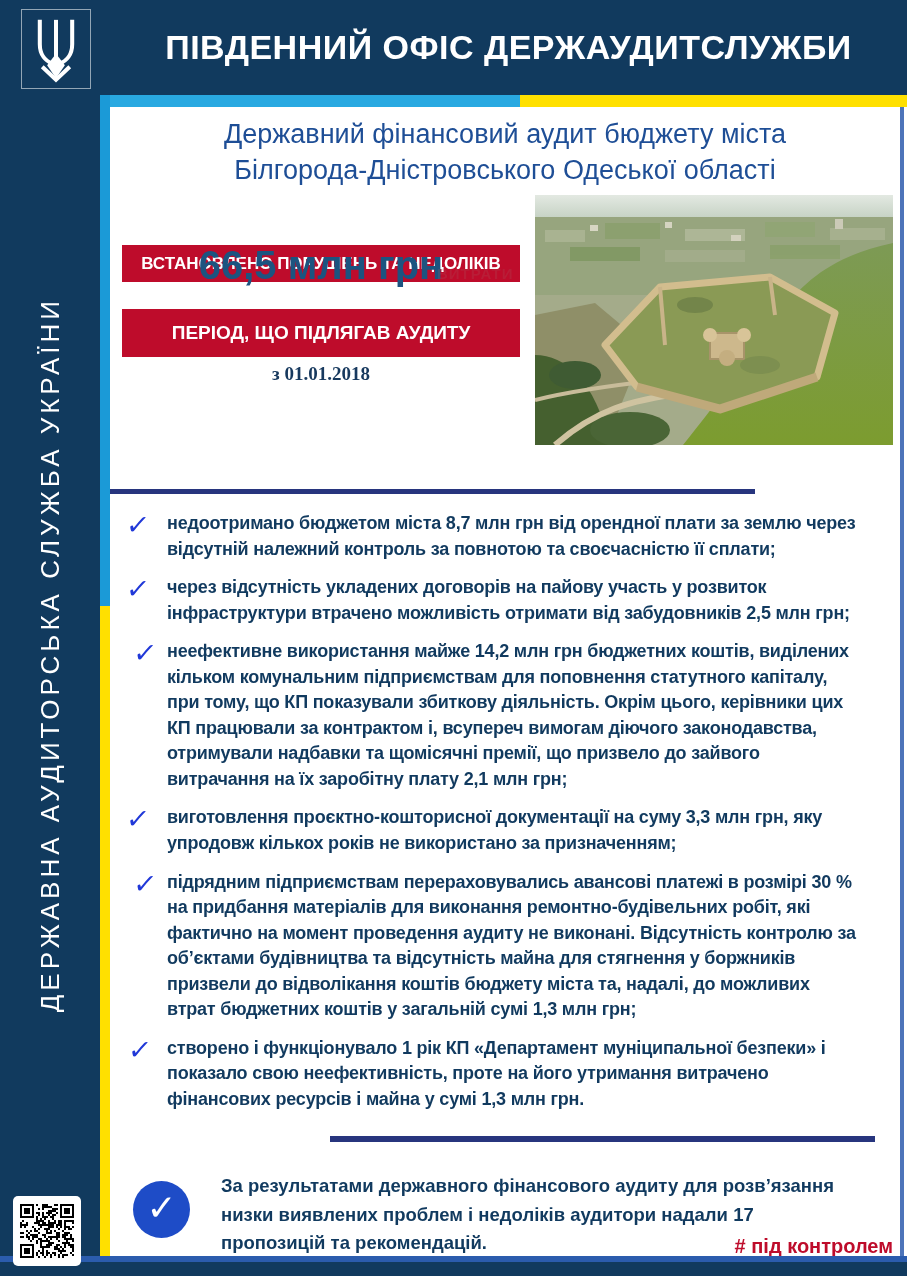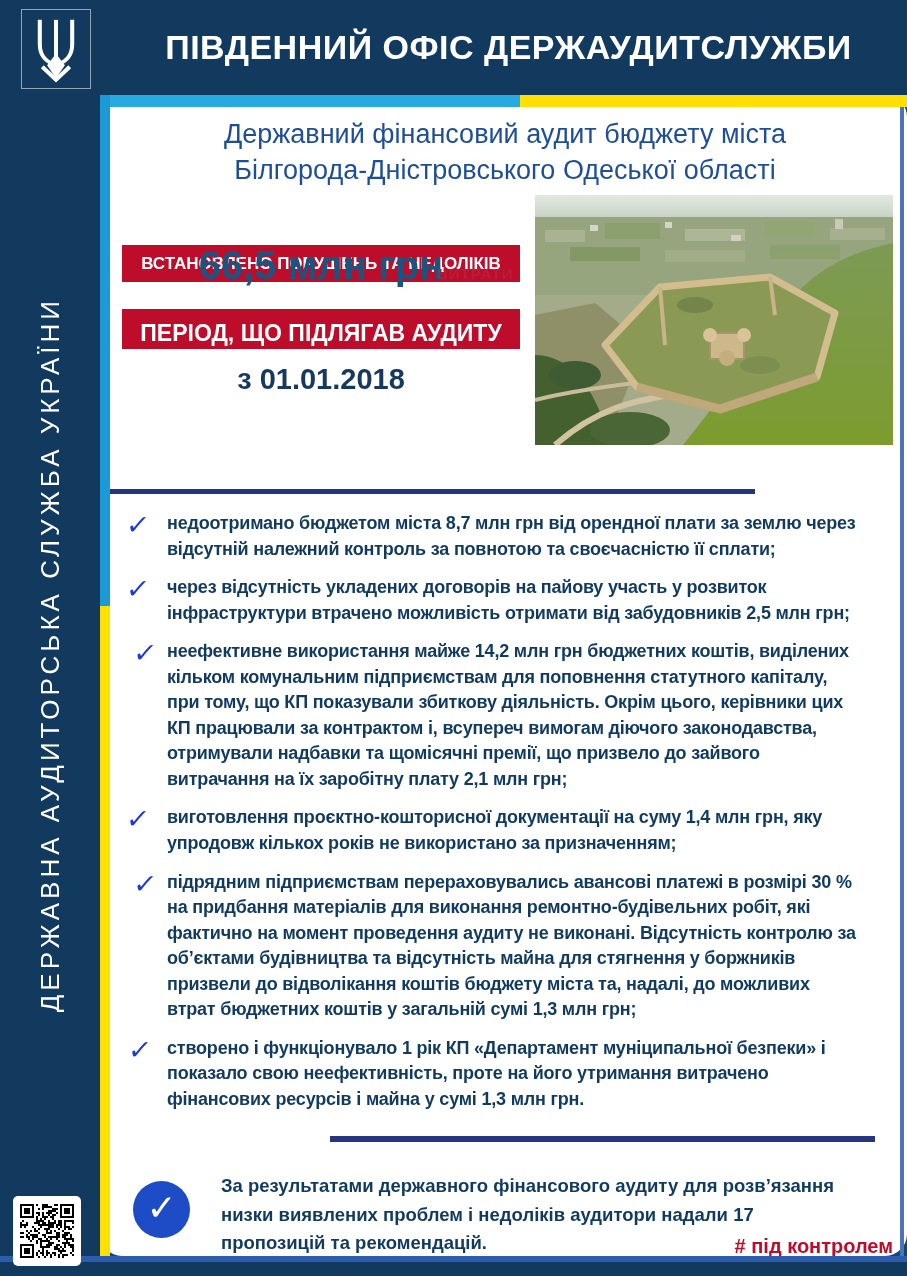--- a/index.html
+++ b/index.html
@@ -17,40 +17,40 @@
   
   .sidebar{position:absolute;left:0;top:95px;width:100px;height:1181px;background:#113A5E;}
   .side-text-wrap{position:absolute;left:0;top:0;width:100px;height:1120px;
             display:flex;align-items:center;justify-content:center;}
   .side-text-wrap span{writing-mode:vertical-rl;transform:rotate(180deg);
             color:#fff;font-size:26px;font-weight:500;letter-spacing:4px;white-space:nowrap;}
   .qr{position:absolute;left:13px;top:1101px;width:68px;height:70px;background:#fff;
       border-radius:5px;display:flex;align-items:center;justify-content:center;z-index:5;}
 
   
-  .card{position:absolute;left:100px;top:95px;width:807px;height:1161px;background:#fff;border-radius:22px;}
+  .card{position:absolute;left:100px;top:95px;width:807px;height:1161px;background:#fff;}
   .card-top-stripe{position:absolute;left:0;top:0;width:807px;height:12px;
       background:linear-gradient(90deg,#29A9E1 0 52%,#FFE000 52% 100%);}
   .card-left-stripe{position:absolute;left:0;top:0;width:10px;height:1161px;
       background:linear-gradient(180deg,#1B9AD7 0 44%,#FFE000 44% 100%);}
   .card-right-line{position:absolute;left:800px;top:12px;width:4px;height:1149px;background:#4D74BA;}
 
   .doc-title{position:absolute;left:10px;top:22px;width:790px;text-align:center;
       color:#1E4E96;font-size:27px;font-weight:500;line-height:1.33;}
 
   .badge{position:absolute;left:22px;width:398px;background:#BE0C2B;color:#fff;
       font-weight:bold;text-align:center;}
   .badge1{top:112px;height:37px;line-height:37px;font-size:17px;margin-top:38px;}
-  .badge2{top:214px;height:40px;line-height:48px;font-size:23px;}
+  .badge2{top:214px;height:48px;line-height:48px;font-size:19px;}
   .amount{position:absolute;left:22px;top:148px;width:398px;text-align:center;
       color:#1C5480;font-size:40px;font-weight:bold;}
   .watermark{position:absolute;left:337px;top:170px;color:rgba(170,90,100,.22);
       font-size:15px;font-weight:bold;letter-spacing:1px;text-align:right;}
   .date{position:absolute;left:22px;width:398px;text-align:center;color:#17395E;
-      font-family:Liberation Sans, sans-serif;font-size:29px;font-weight:bold;}
+      font-family:Liberation Serif, serif;font-size:19px;font-weight:bold;}
   .date1{top:268px;}
   .date2{top:303px;}
 
   .photo{position:absolute;left:435px;top:100px;width:358px;height:250px;overflow:hidden;}
 
   .section-heading{position:absolute;left:10px;top:358px;margin:0;width:780px;
       color:#74200E;font-size:20px;font-weight:bold;letter-spacing:.2px;}
   .heading-underline{position:absolute;left:10px;top:394px;width:645px;height:5px;background:#27357E;}
 
   .bullets{position:absolute;left:25px;top:416px;width:765px;}
@@ -437,21 +437,21 @@
       <div class="bullet">
         <span class="check">✓</span>
         <p>через відсутність укладених договорів на пайову участь у розвиток інфраструктури втрачено можливість отримати від забудовників 2,5 млн грн;</p>
       </div>
       <div class="bullet">
         <span class="check">✓</span>
         <p>неефективне використання майже 14,2 млн грн бюджетних коштів, виділених кільком комунальним підприємствам для поповнення статутного капіталу, при тому, що КП показували збиткову діяльність. Окрім цього, керівники цих КП працювали за контрактом і, всупереч вимогам діючого законодавства, отримували надбавки та щомісячні премії, що призвело до зайвого витрачання на їх заробітну плату 2,1 млн грн;</p>
       </div>
       <div class="bullet">
         <span class="check">✓</span>
-        <p>виготовлення проєктно-кошторисної документації на суму 1,4 млн грн, яку упродовж кількох років не використано за призначенням;</p>
+        <p>виготовлення проєктно-кошторисної документації на суму 3,3 млн грн, яку упродовж кількох років не використано за призначенням;</p>
       </div>
       <div class="bullet">
         <span class="check">✓</span>
         <p>підрядним підприємствам перераховувались авансові платежі в розмірі 30 % на придбання матеріалів для виконання ремонтно-будівельних робіт, які фактично на момент проведення аудиту не виконані. Відсутність контролю за об’єктами будівництва та відсутність майна для стягнення у боржників призвели до відволікання коштів бюджету міста та, надалі, до можливих втрат бюджетних коштів у загальній сумі 1,3 млн грн;</p>
       </div>
       <div class="bullet">
         <span class="check">✓</span>
         <p>створено і функціонувало 1 рік КП «Департамент муніципальної безпеки» і показало свою неефективність, проте на його утримання витрачено фінансових ресурсів і майна у сумі 1,3 млн грн.</p>
       </div>
     </div>

